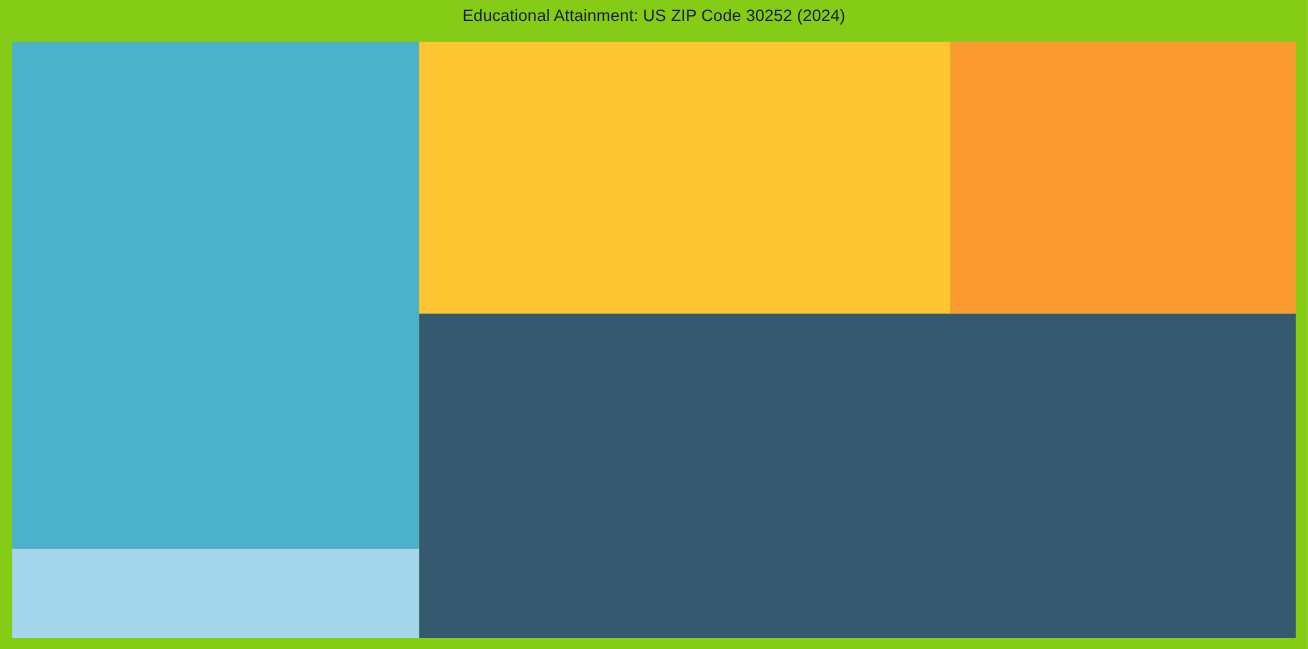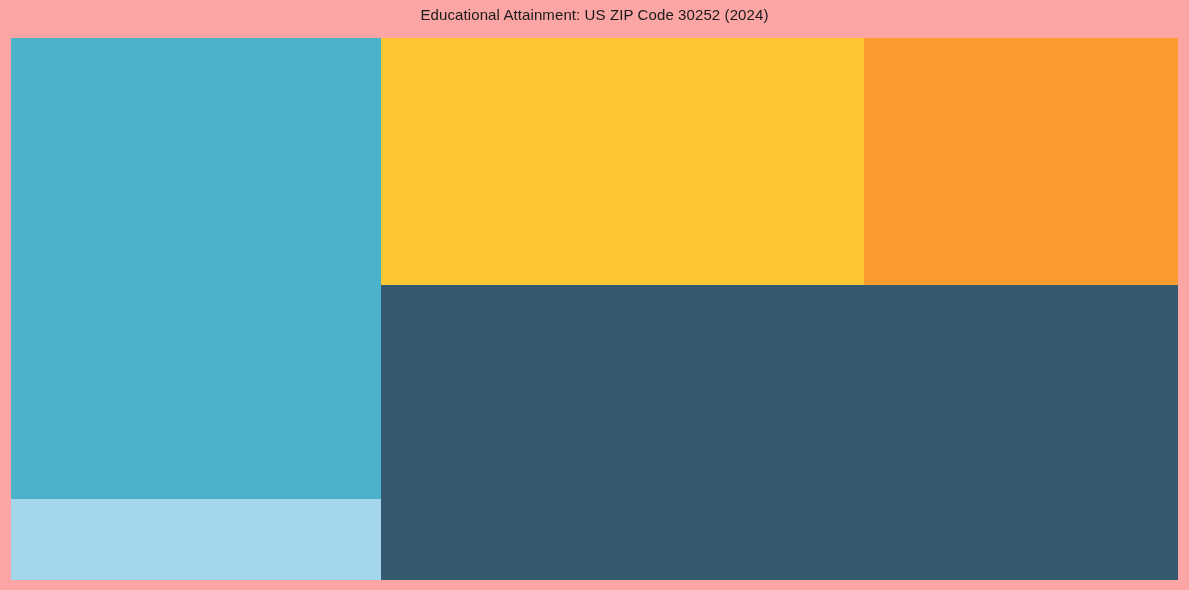--- a/index.html
+++ b/index.html
@@ -50,21 +50,21 @@
     font-size: 13px;
     line-height: 16px;
     font-family: "Liberation Sans", sans-serif;
     white-space: pre-wrap;
     pointer-events: none;
   }
 </style>
 </head>
 <body>
 
-<div id="figure" style="background: #fca5a5;">
+<div id="figure" style="background: #84cc16;">
 
   <div id="chart-title" style="color: rgb(26, 26, 26);">Educational Attainment: US ZIP Code 30252 (2024)</div>
 
   <div id="treemap">
     <div class="tile" style="left: 31.71%; top: 45.57%; width: 68.29%; height: 54.43%; background: rgb(53, 89, 110);">
       <span class="tile-label"></span>
     </div>
     <div class="tile" style="left: 0%; top: 0%; width: 31.71%; height: 85.06%; background: rgb(75, 178, 201);">
       <span class="tile-label"></span>
     </div>

